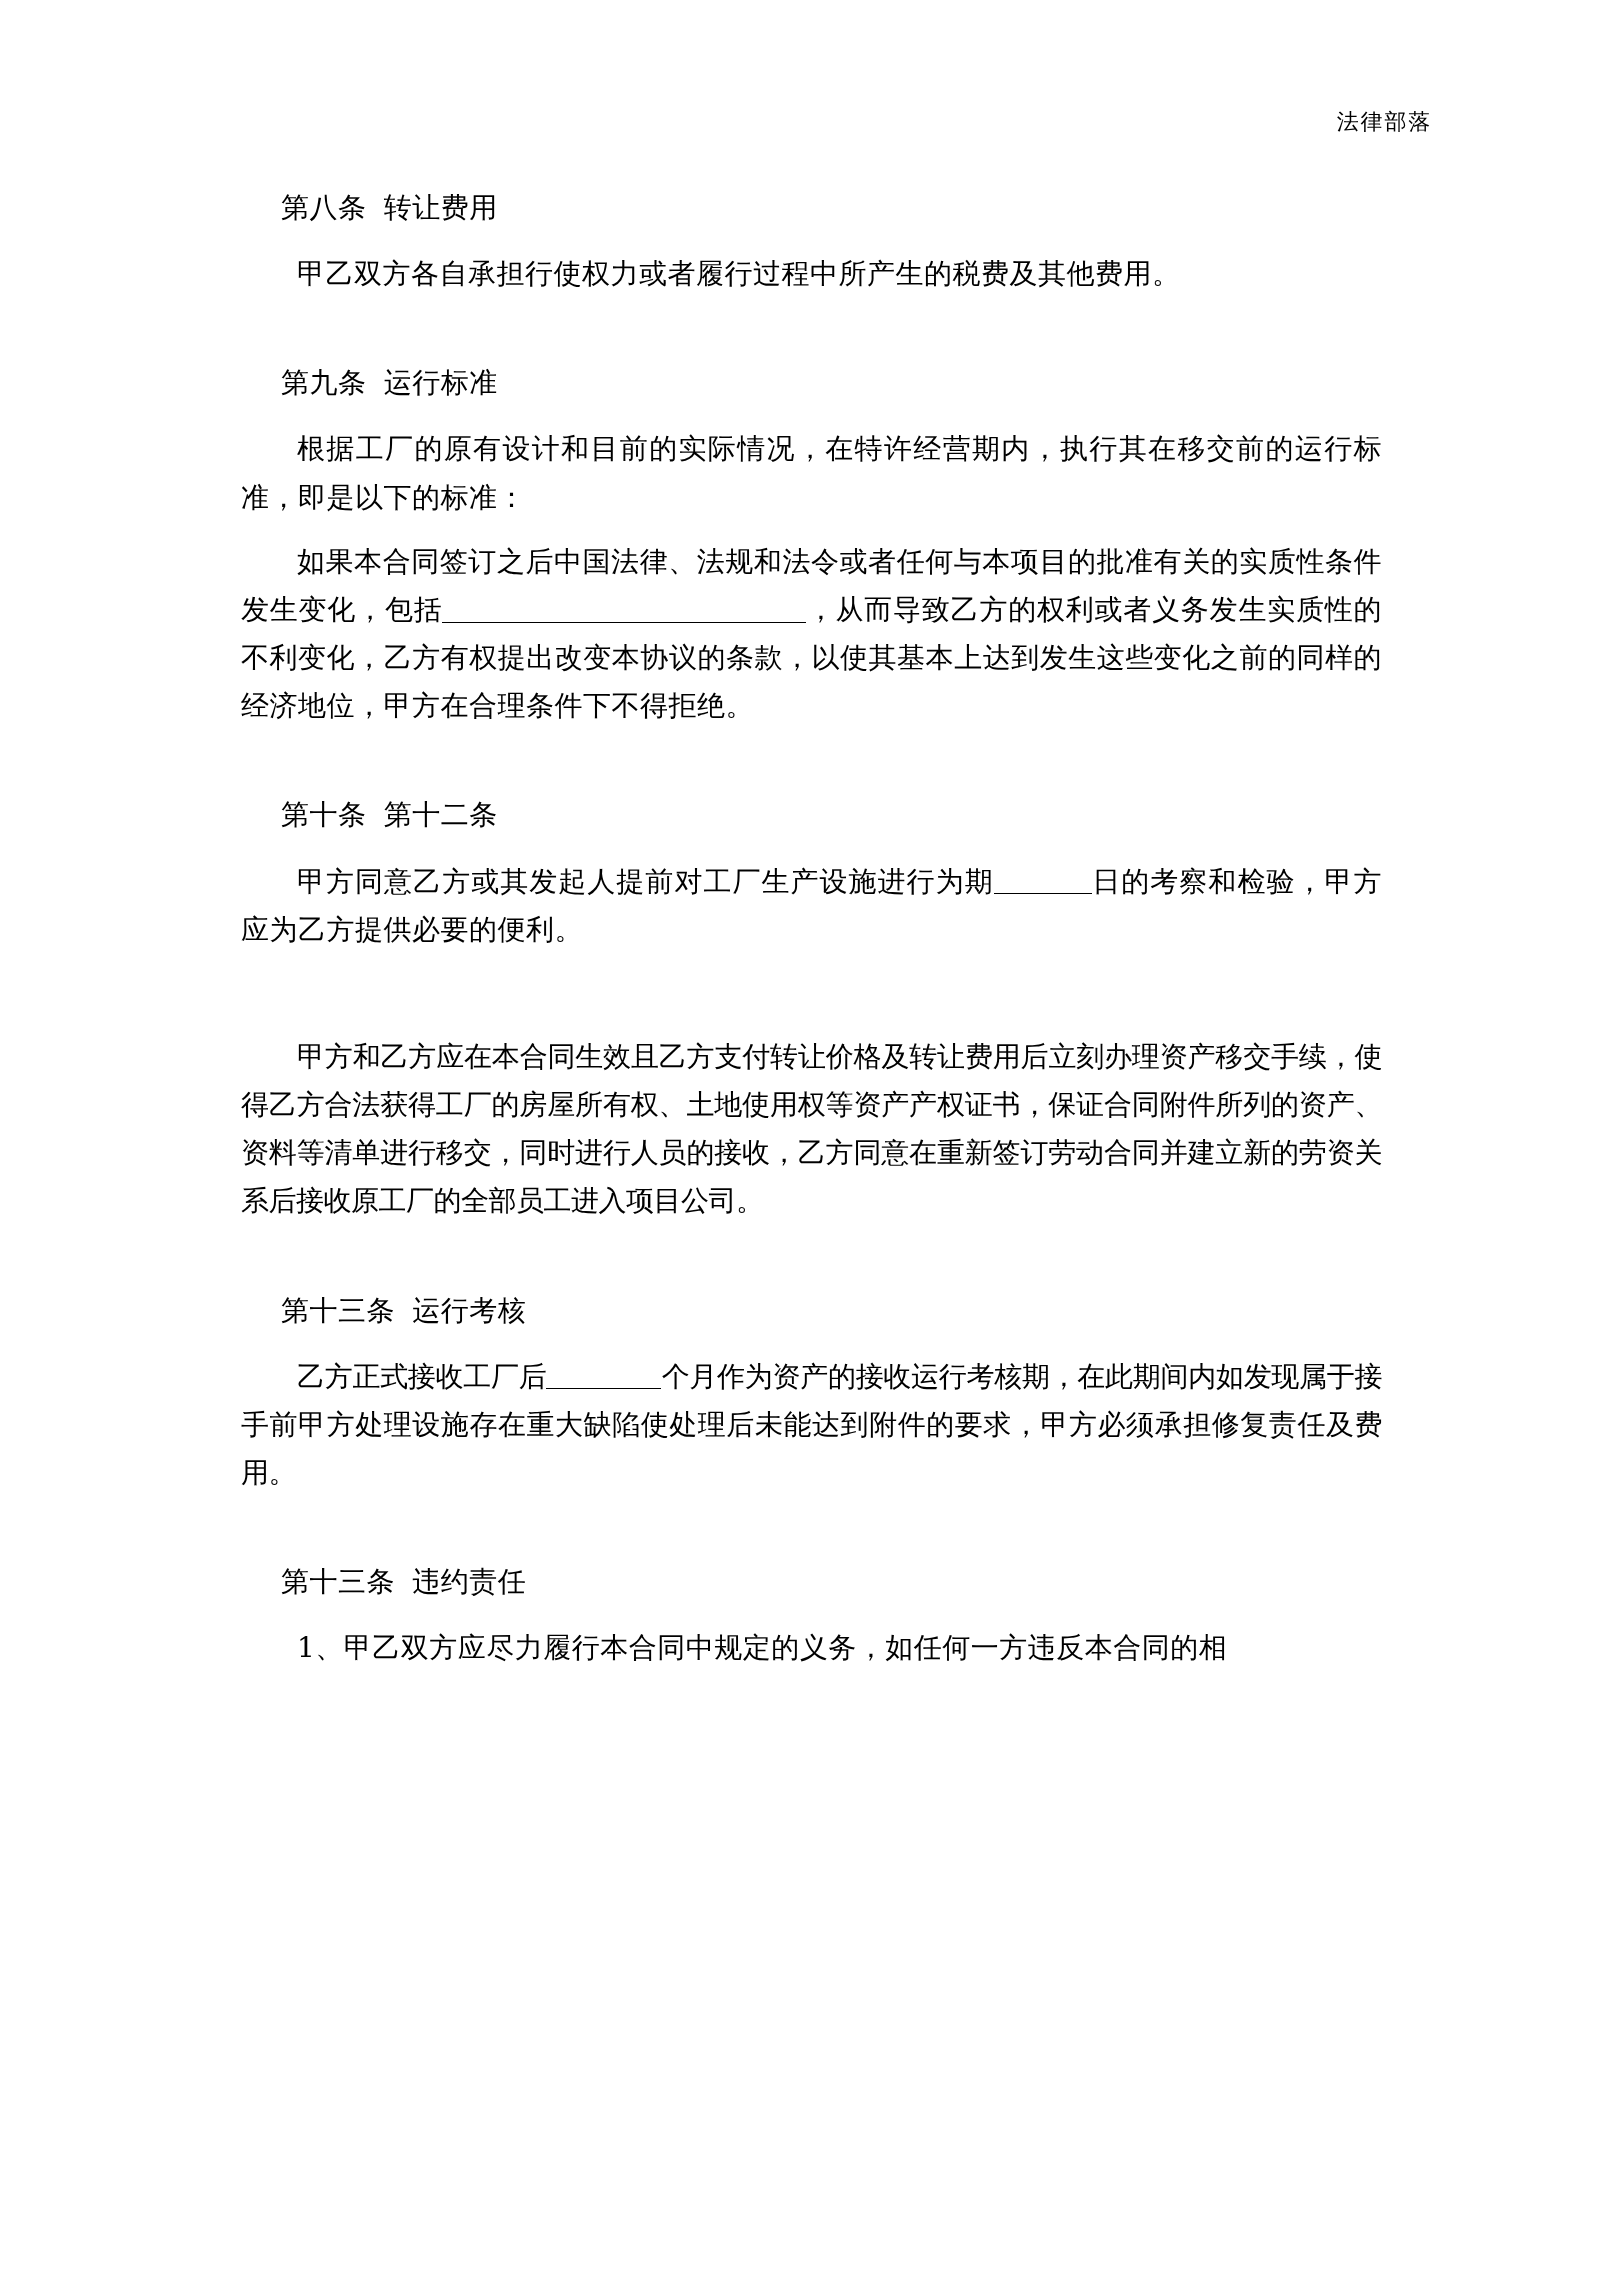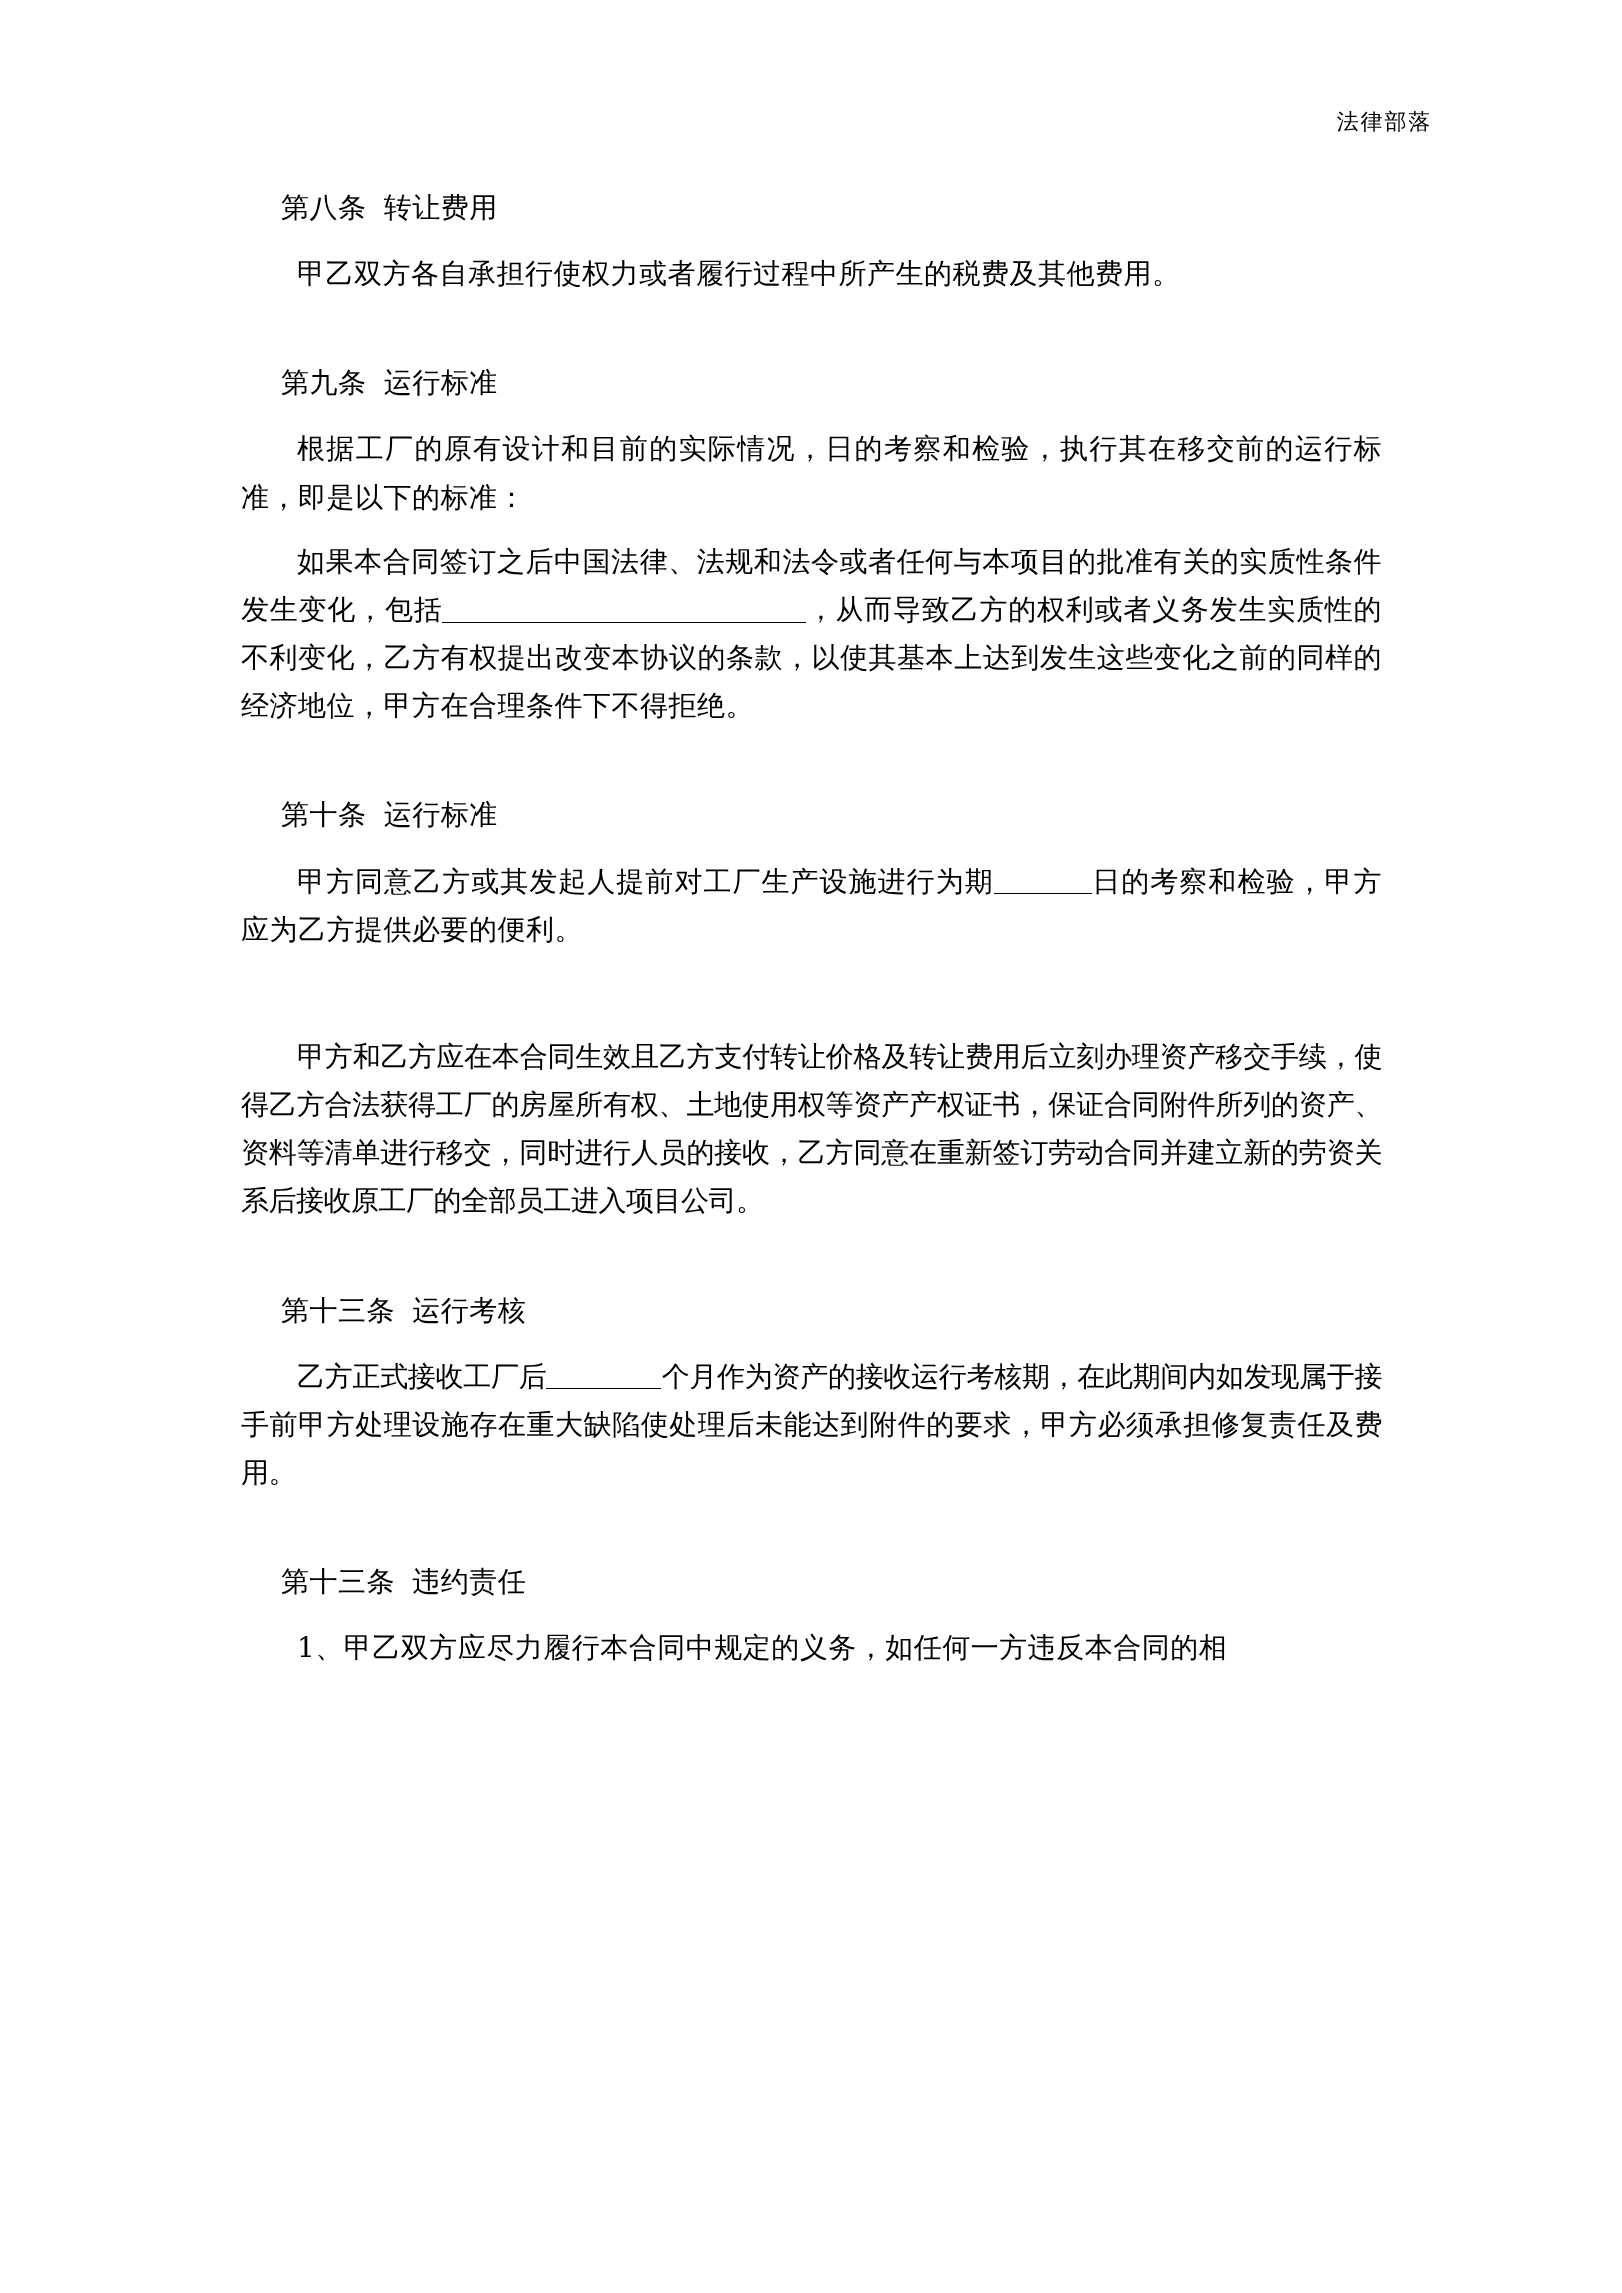--- a/index.html
+++ b/index.html
@@ -90,28 +90,28 @@
 
     <div>
       <p class="heading">第八条  转让费用</p>
       <p class="para indent">甲乙双方各自承担行使权力或者履行过程中所产生的税费及其他费用。</p>
     </div>
 
     <div class="gap-md"></div>
 
     <div>
       <p class="heading">第九条  运行标准</p>
-      <p class="para indent">根据工厂的原有设计和目前的实际情况，日的考察和检验，执行其在移交前的运行标准，即是以下的标准：</p>
+      <p class="para indent">根据工厂的原有设计和目前的实际情况，在特许经营期内，执行其在移交前的运行标准，即是以下的标准：</p>
       <p class="para indent"><span>如果本合同签订之后中国法律、法规和法令或者任何与本项目的批准有关的实质性条件发生变化，包括</span><span class="blank-long"></span><span>，从而导致乙方的权利或者义务发生实质性的不利变化，乙方有权提出改变本协议的条款，以使其基本上达到发生这些变化之前的同样的经济地位，甲方在合理条件下不得拒绝。</span></p>
     </div>
 
     <div class="gap-md"></div>
 
     <div>
-      <p class="heading">第十条  运行标准</p>
+      <p class="heading">第十条  第十二条</p>
       <p class="para indent"><span>甲方同意乙方或其发起人提前对工厂生产设施进行为期</span><span class="blank-short"></span><span>日的考察和检验，甲方应为乙方提供必要的便利。</span></p>
     </div>
 
     <div class="gap-md"></div>
 
     <div>
       <p class="para indent tight">甲方和乙方应在本合同生效且乙方支付转让价格及转让费用后立刻办理资产移交手续，使得乙方合法获得工厂的房屋所有权、土地使用权等资产产权证书，保证合同附件所列的资产、资料等清单进行移交，同时进行人员的接收，乙方同意在重新签订劳动合同并建立新的劳资关系后接收原工厂的全部员工进入项目公司。</p>
     </div>
 
     <div class="gap-md"></div>

